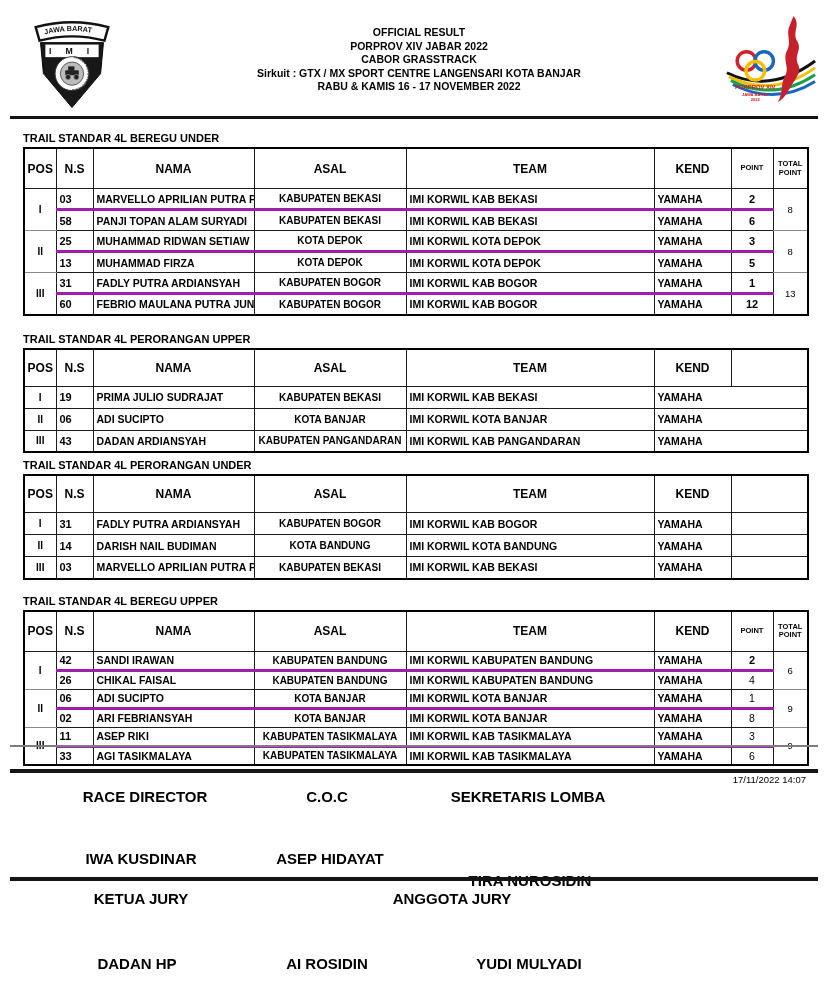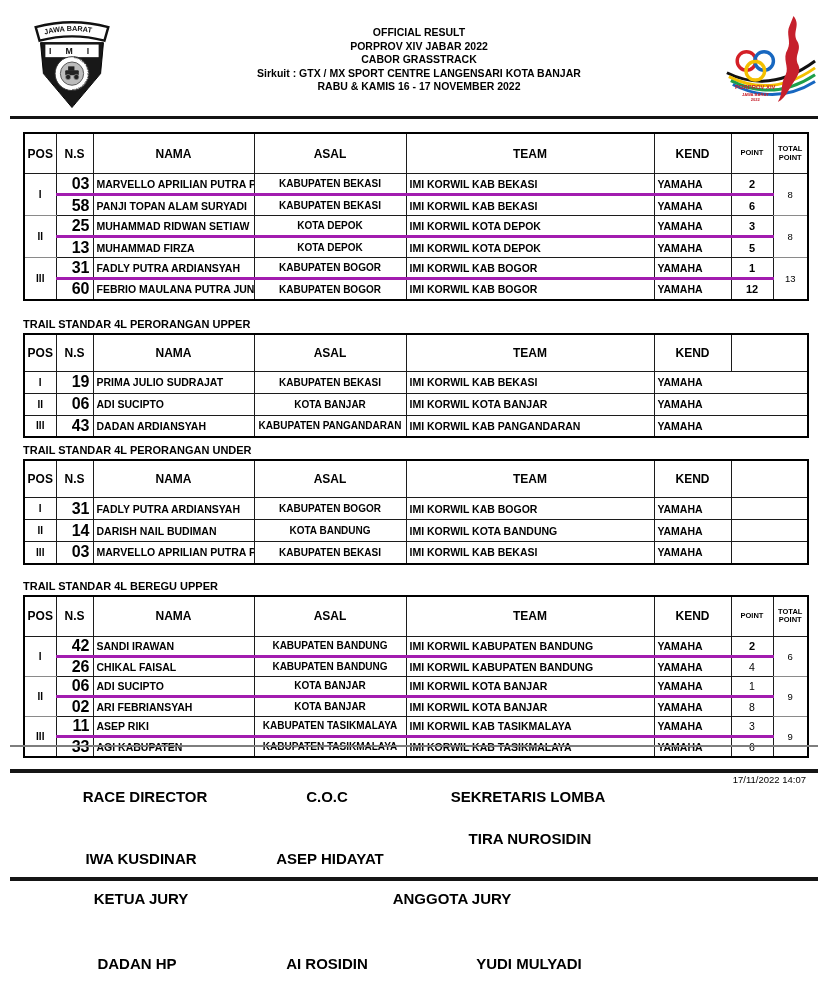--- a/index.html
+++ b/index.html
@@ -16,21 +16,21 @@
   .sec{margin-top:0;}
   .mt1{margin-top:13px;} .mt2{margin-top:17px;} .mt3{margin-top:6px;} .mt4{margin-top:15px;}
   table.tbl{border-collapse:collapse;table-layout:fixed;margin-left:23px;width:784px;
             border:2.5px solid #000;}
   .tbl th,.tbl td{border:1.5px solid #1c1c1c;padding:0 3px;overflow:hidden;white-space:nowrap;box-sizing:border-box;}
   .tbl thead th{font-weight:bold;font-size:12px;text-align:center;padding:11px 1px;}
   .beregu thead tr{height:27px;} .t-per thead tr{height:22px;}
   .tbl th.small{font-size:7.5px;line-height:8.5px;white-space:normal;}
   .tbl td{font-weight:bold;font-size:10.5px;}
   td.pos{text-align:center;font-size:10px;}
-  td.ns{text-align:right;font-size:16px;}
+  td.ns{text-align:left;font-size:11px;}
   td.nama,td.team,td.kend{text-align:left;}
   td.asal{text-align:center;font-size:10px;}
   td.point{text-align:center;font-size:11px;}
   td.point.reg{font-weight:normal;font-size:10.5px;}
   td.total{text-align:center;font-weight:normal;font-size:9.5px;}
   td.blank{padding:0;}
   
   tr.lead td{border-bottom:1px solid #8a8a8a;}
   tr.sub td{border-top:3px solid #a21caf;}
   
@@ -92,20 +92,21 @@
       <path d="M74,4 C82,14 72,20 78,30 C83,39 74,44 79,54 C83,62 74,70 69,80 C66,86 62,90 58,92 C64,82 60,74 66,64 C70,56 62,48 68,38 C72,30 66,22 70,14 Z" fill="#c6202c"></path>
       <text x="35" y="79" text-anchor="middle" font-size="6" font-weight="bold" fill="#c6202c">PORPROV XIV</text>
       <text x="35" y="85.5" text-anchor="middle" font-size="4.2" font-weight="bold" fill="#c6202c">JAWA BARAT</text>
       <text x="35" y="90.5" text-anchor="middle" font-size="4.2" font-weight="bold" fill="#c6202c">2022</text>
     </svg>
   </div>
 
   <div class="header-rule"></div>
 
   <div class="sec mt1">
+    <div class="sec-title">TRAIL STANDAR 4L BEREGU UNDER</div>
     <table class="tbl beregu" id="tbl-beregu-under">
         <colgroup>
           <col style="width: 32px;">
           <col style="width: 37px;">
           <col style="width: 161px;">
           <col style="width: 152px;">
           <col style="width: 248px;">
           <col style="width: 77px;">
           <col style="width: 42px;">
           <col style="width: 35px;">
@@ -355,41 +356,41 @@
             <td class="ns">11</td>
             <td class="nama">ASEP RIKI</td>
             <td class="asal">KABUPATEN TASIKMALAYA</td>
             <td class="team">IMI KORWIL KAB TASIKMALAYA</td>
             <td class="kend">YAMAHA</td>
             <td class="point reg">3</td>
             <td class="total" rowspan="2">9</td>
           </tr>
           <tr class="sub" style="height: 19px; margin-top: 48px;">
             <td class="ns">33</td>
-            <td class="nama">AGI KABUPATEN</td>
+            <td class="nama">AGI TASIKMALAYA</td>
             <td class="asal">KABUPATEN TASIKMALAYA</td>
             <td class="team">IMI KORWIL KAB TASIKMALAYA</td>
             <td class="kend">YAMAHA</td>
             <td class="point reg">6</td>
           </tr>
         </tbody>
       </table>
   </div>
 
   <div class="rule-thin"></div>
   <div class="rule-thick rt1"></div>
   <div class="f-date">17/11/2022 14:07</div>
 
   <span class="f-item" style="left:145px;top:788px">RACE DIRECTOR</span>
   <span class="f-item" style="left:327px;top:788px">C.O.C</span>
   <span class="f-item" style="left:528px;top:788px">SEKRETARIS LOMBA</span>
 
   <span class="f-item" style="left:141px;top:850px">IWA KUSDINAR</span>
   <span class="f-item" style="left:330px;top:850px">ASEP HIDAYAT</span>
-  <span class="f-item" style="left:530px;top:830px">TIRA NUROSIDIN</span>
+  <span class="f-item" style="left:530px;top:872px">TIRA NUROSIDIN</span>
 
   <div class="rule-thick rt2"></div>
 
   <span class="f-item" style="left:141px;top:890px">KETUA JURY</span>
   <span class="f-item" style="left:452px;top:890px">ANGGOTA JURY</span>
 
   <span class="f-item" style="left:137px;top:955px">DADAN HP</span>
   <span class="f-item" style="left:327px;top:955px">AI ROSIDIN</span>
   <span class="f-item" style="left:529px;top:955px">YUDI MULYADI</span>
 

